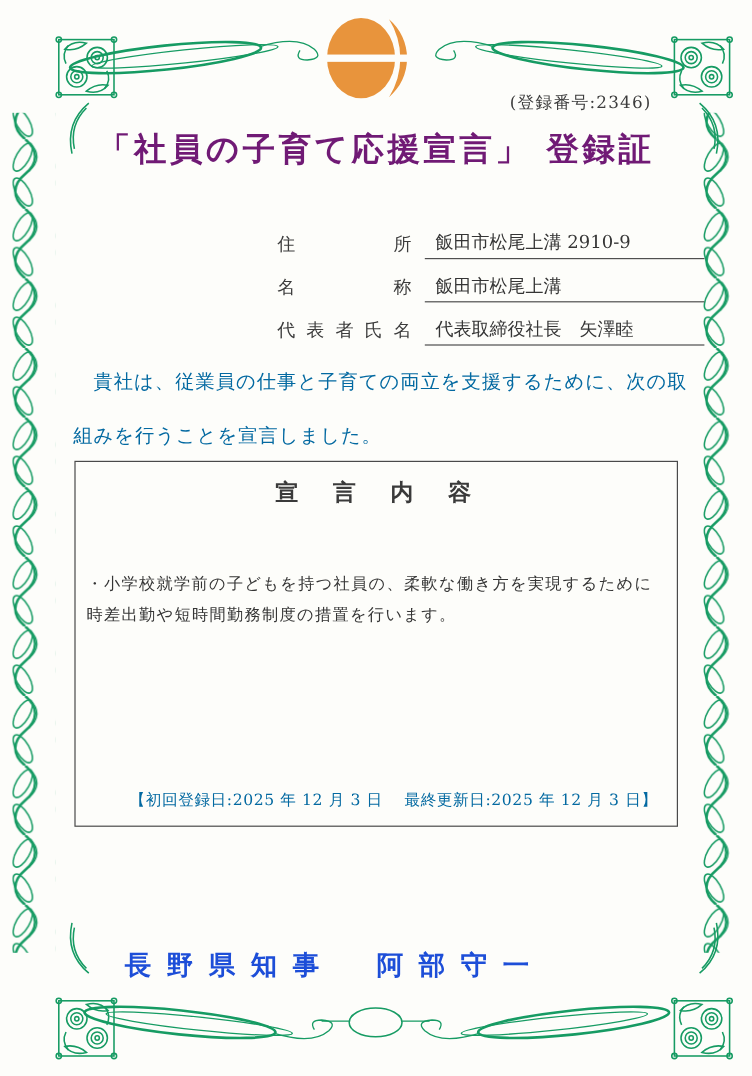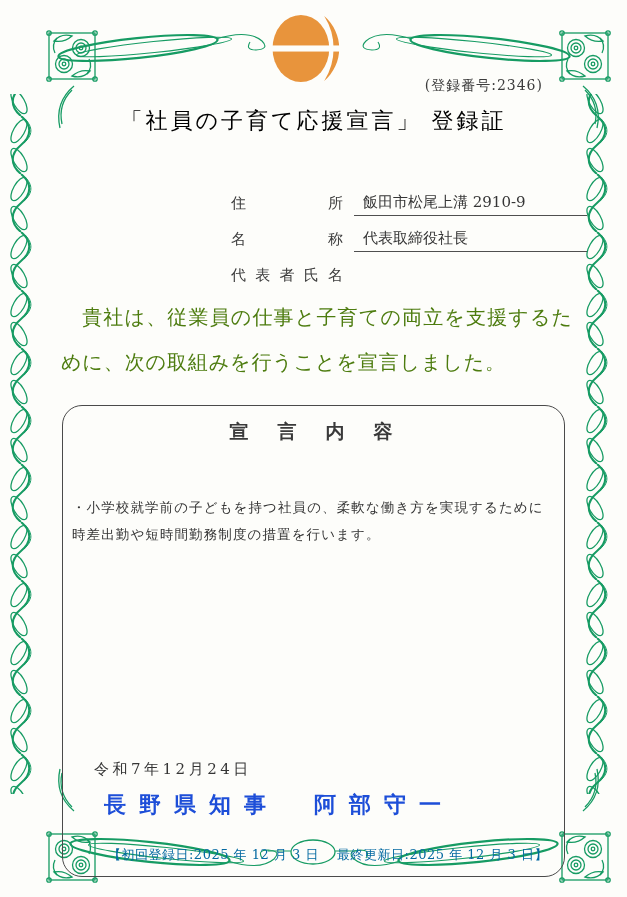--- a/index.html
+++ b/index.html
@@ -15,46 +15,46 @@
   .border-svg { position:absolute; inset:0; pointer-events:none; }
 
   .logo { position:absolute; left:270px; top:12px; width:78px; height:73px; }
 
   .regnum {
     position:absolute; top:77px; right:84px;
     font-size:14px; letter-spacing:1px; color:#3c3c3c;
   }
   .title {
     position:absolute; top:106px; left:0; width:100%;
-    text-align:center; font-size:22px; letter-spacing:3px;
-    color:#000000; font-weight:400; white-space:nowrap;
+    text-align:center; font-size:27px; letter-spacing:3px;
+    color:#701a75; font-weight:700; white-space:nowrap;
   }
 
   .fields { position:absolute; left:231px; top:180px; }
   .frow { display:flex; align-items:flex-end; height:36px; }
   .flabel {
     width:112px; display:flex; justify-content:space-between;
     font-size:15px; color:#3c3c3c; padding-bottom:3px;
   }
   .fvalue {
     width:222px; margin-left:11px;
     border-bottom:1px solid #4f4f4f;
     padding:0 2px 3px 9px;
     font-size:15px; color:#353535; white-space:nowrap;
   }
 
   .body-par {
     position:absolute; left:61px; top:295px; width:512px;
-    font-size:20px; letter-spacing:0.9px; line-height:45px;
-    color:#4d7c0f; text-align:justify;
+    font-size:16px; letter-spacing:0.9px; line-height:45px;
+    color:#0369a1; text-align:justify;
   }
 
   .decl-box {
-    position:absolute; left:62px; top:405px; width:503px; height:472px;
-    border:1.4px solid #4a4a4a; border-radius:20px;
+    position:absolute; left:62px; top:384px; width:503px; height:305px;
+    border:1.4px solid #4a4a4a; border-radius:0;
     box-sizing:border-box;
   }
   .decl-heading {
     margin-top:13px; text-align:center;
     font-size:19px; letter-spacing:5px; font-weight:600;
     color:#3a3a3a;
   }
   .decl-items { margin:50px 8px 0 9px; font-size:13.5px; letter-spacing:1.1px; color:#353535; }
   .decl-items p { margin:0; line-height:26px; }
   .decl-items .item-gap { margin-top:18px;font-family:Liberation Serif, serif; }
@@ -178,40 +178,40 @@
         <span>住</span>
         <span>所</span>
       </div>
       <div class="fvalue">飯田市松尾上溝 2910-9</div>
     </div>
     <div class="frow">
       <div class="flabel">
         <span>名</span>
         <span>称</span>
       </div>
-      <div class="fvalue">代表取締役社長</div>
+      <div class="fvalue">飯田市松尾上溝</div>
     </div>
     <div class="frow">
       <div class="flabel">
         <span>代</span>
         <span>表</span>
         <span>者</span>
         <span>氏</span>
         <span>名</span>
       </div>
+      <div class="fvalue">代表取締役社長　矢澤睦</div>
     </div>
   </div>
 
   <div class="body-par">　貴社は、従業員の仕事と子育ての両立を支援するために、次の取組みを行うことを宣言しました。</div>
 
   <div class="decl-box">
     <div class="decl-heading">宣　言　内　容</div>
     <div class="decl-items">
       <p class="item-gap">・小学校就学前の子どもを持つ社員の、柔軟な働き方を実現するために</p>
       <p>時差出勤や短時間勤務制度の措置を行います。</p>
     </div>
     <div class="decl-dates">【初回登録日:2025 年 12 月 3 日　 最終更新日:2025 年 12 月 3 日】</div>
   </div>
 
-  <div class="issue-date">令和7年12月24日</div>
   <div class="signature">長野県知事　阿部守一</div>
 
 </div>
 
 </body></html>

